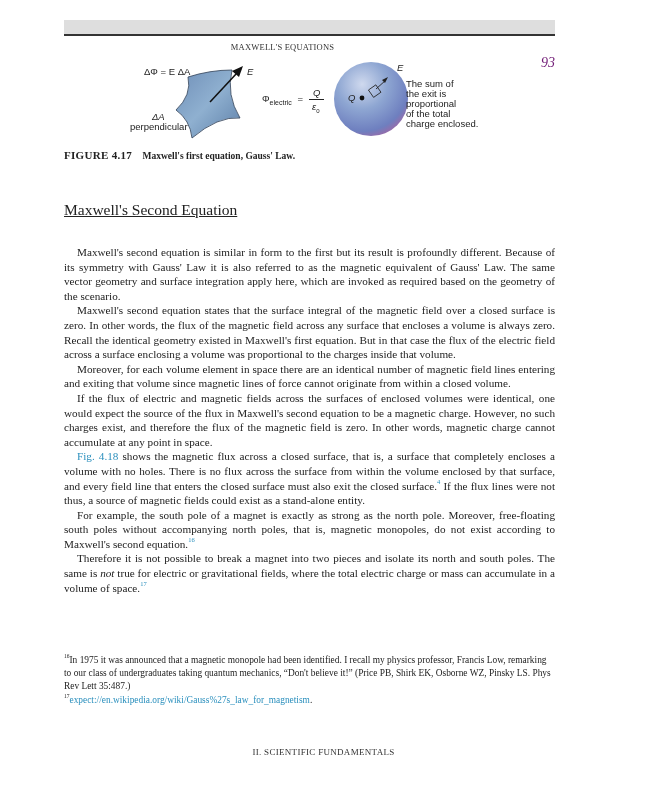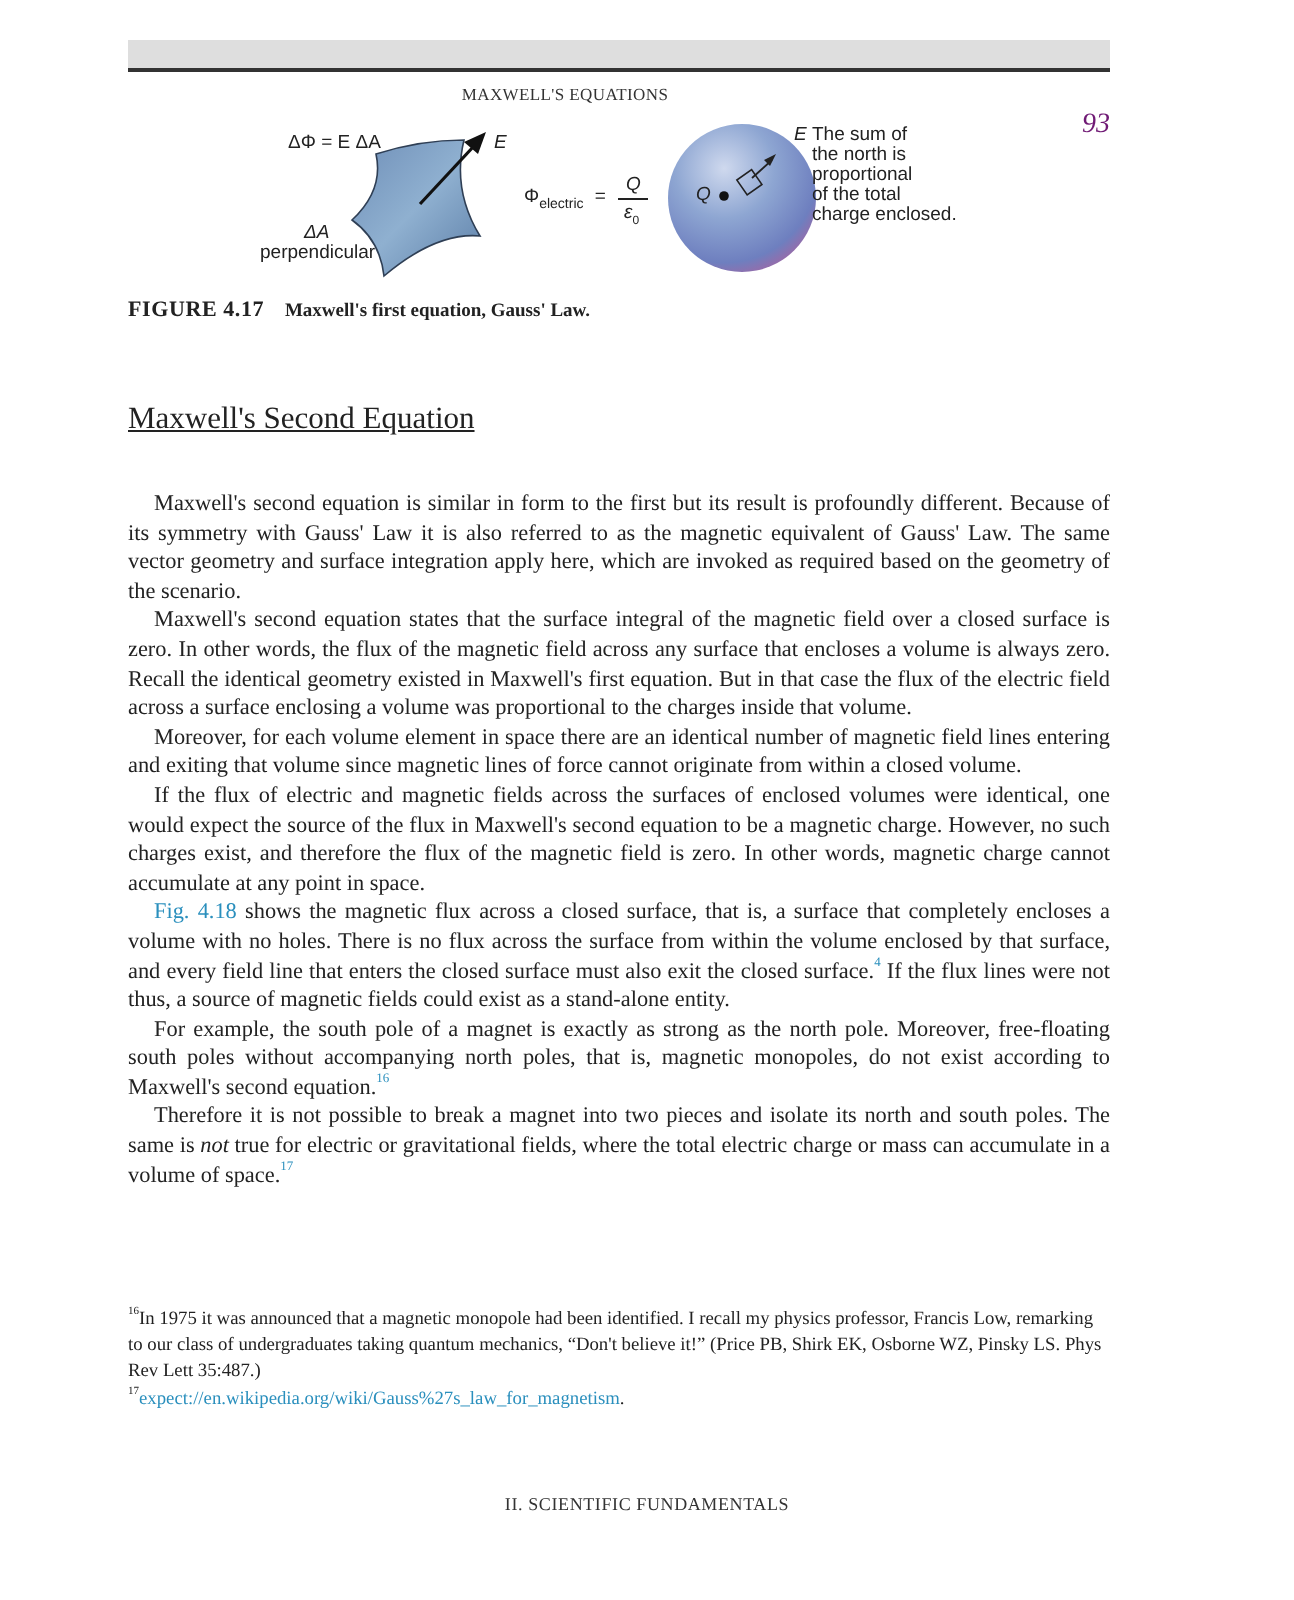--- a/index.html
+++ b/index.html
@@ -77,23 +77,23 @@
   <div class="fig-text" style="left:202px;top:34px;">
     <span>Φ</span><sub style="font-size:7px;">electric</sub>
     <span style="margin-left:3px;">=</span>
   </div>
   <div class="fig-text" style="left:253px;top:28px;font-style:italic;">Q</div>
   <div style="position:absolute;left:249px;top:39px;width:15px;height:1px;background:#222;"></div>
   <div class="fig-text" style="left:252px;top:42px;font-style:italic;"><span>ε</span><sub style="font-size:6px;font-style:normal;">0</sub></div>
 
   <div class="fig-text" style="left:288px;top:33px;font-style:italic;">Q</div>
   <div class="fig-text" style="left:337px;top:3px;font-style:italic;">E</div>
-  <div class="fig-text" style="left:346px;top:3px;">
+  <div class="fig-text" style="left:346px;top:19px;">
     <div>The sum of</div>
-    <div>the north is</div>
+    <div>the exit is</div>
     <div>proportional</div>
     <div>of the total</div>
     <div>charge enclosed.</div>
   </div>
 </div>
 
 <div class="caption">
   <span class="fig-label">FIGURE 4.17</span>
   <span class="fig-title">Maxwell's first equation, Gauss' Law.</span>
 </div>

